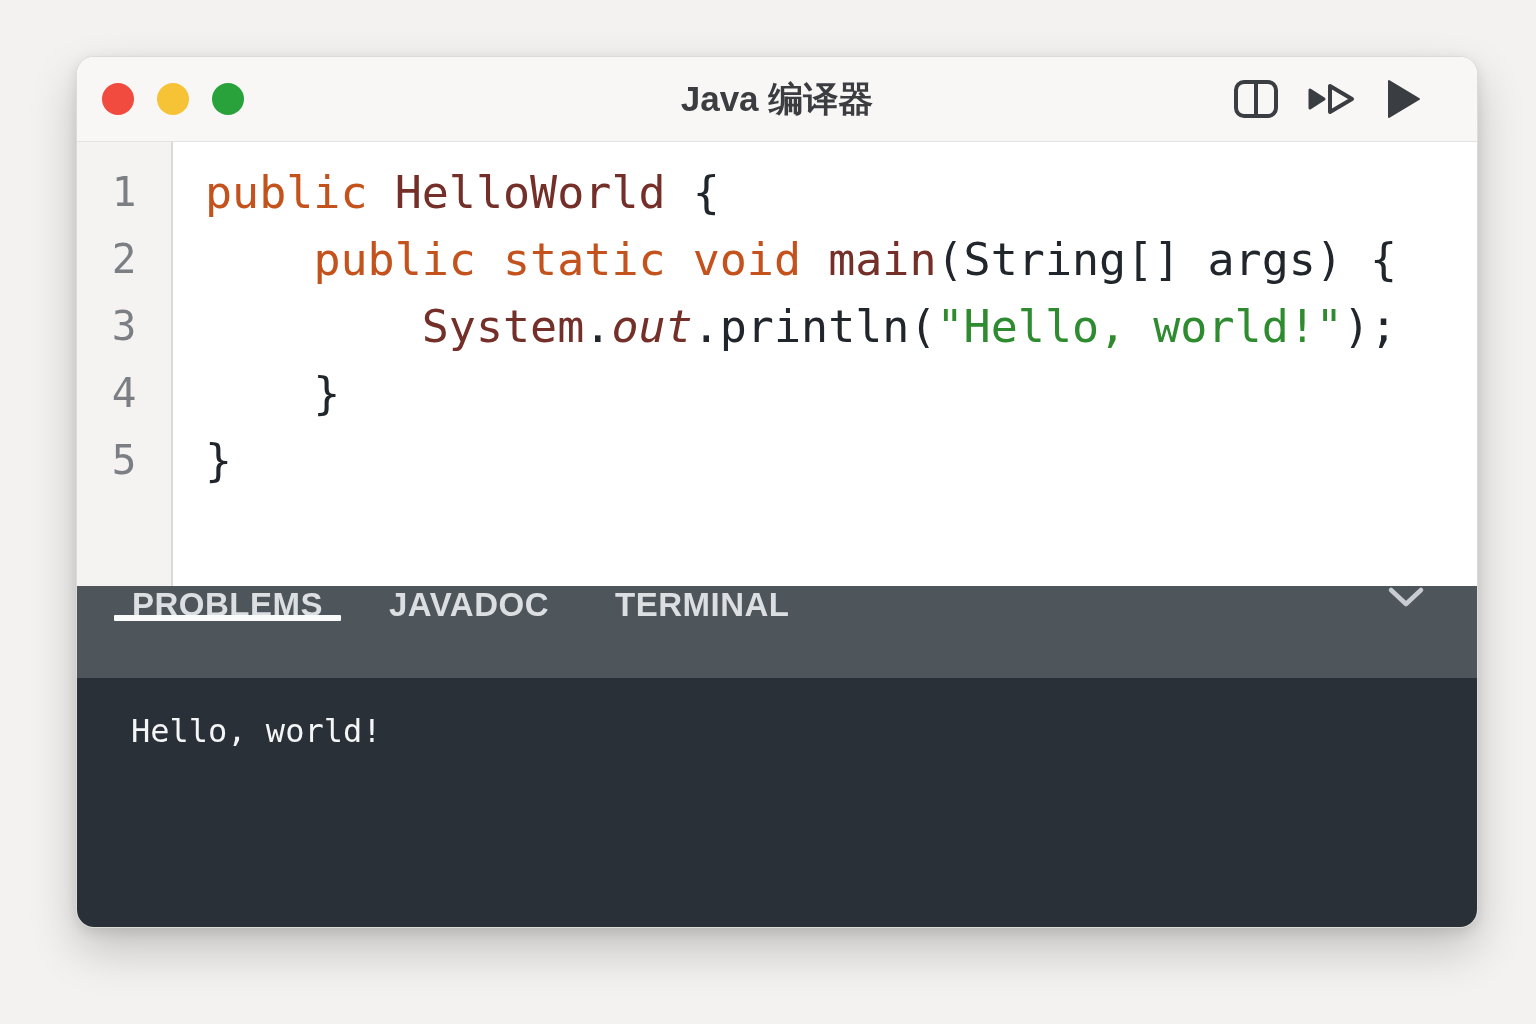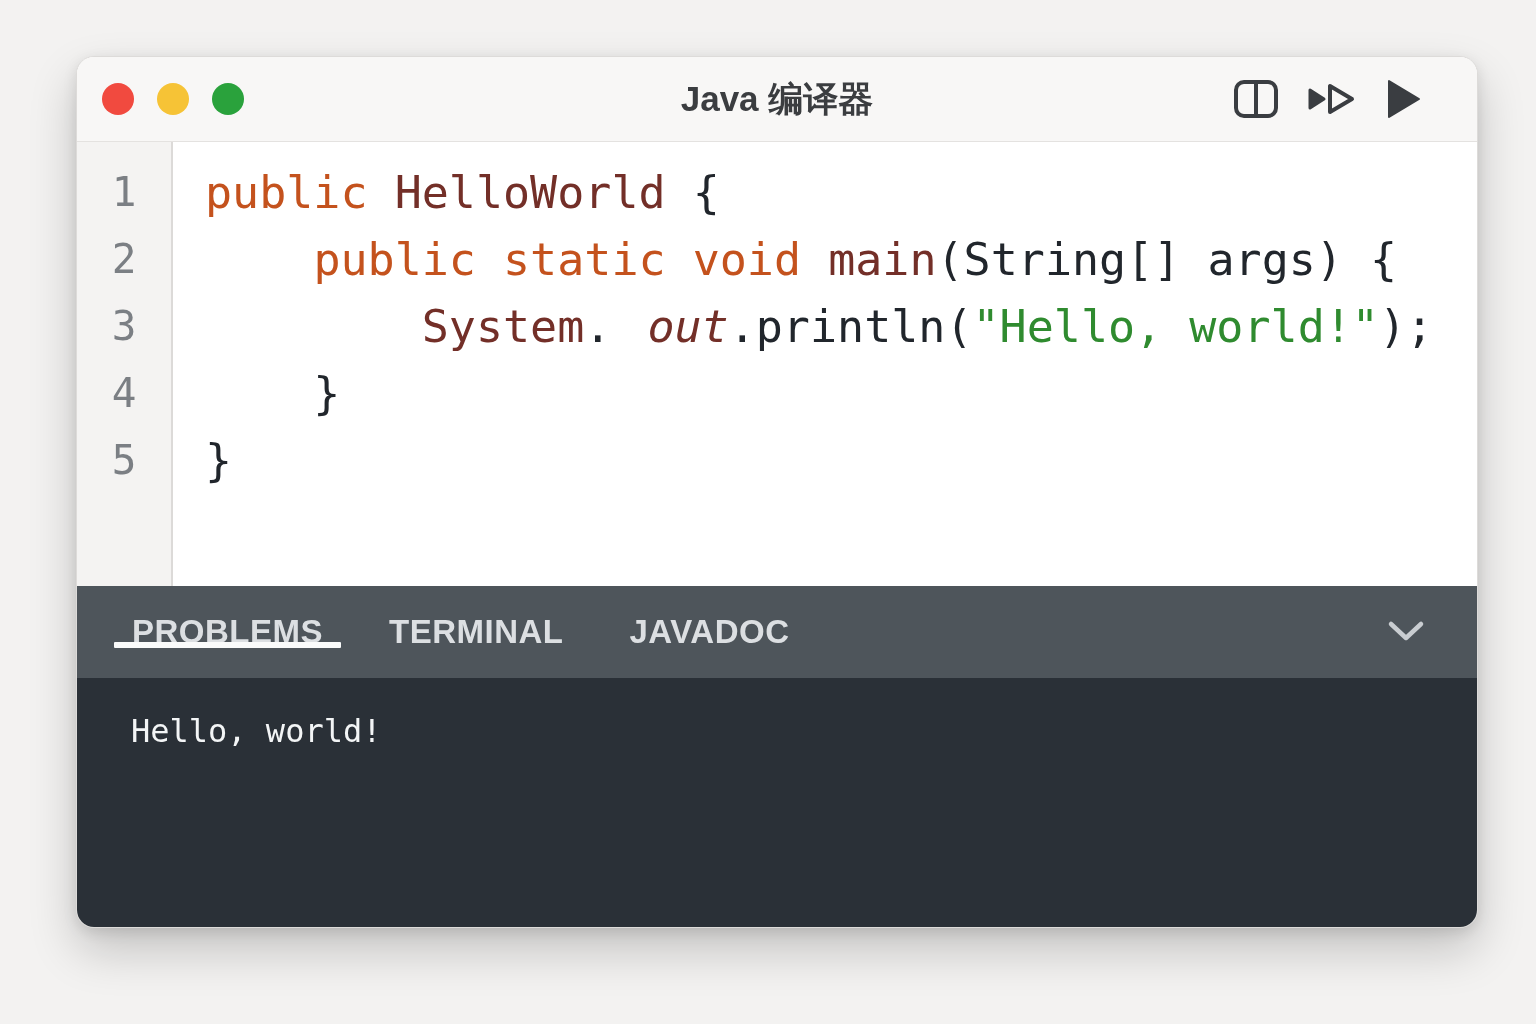--- a/index.html
+++ b/index.html
@@ -86,31 +86,31 @@
     flex: 1;
     padding: 17px 0 2px 32px;
     font-family: "DejaVu Sans Mono", monospace;
     font-size: 45px;
     white-space: pre;
     cursor: text;
   }
   .code-line { height: 67px; line-height: 67px; }
   .tok-keyword { color: var(--keyword); }
   .tok-type { color: var(--type); }
-  .tok-italic-type { color: var(--type); font-style: italic; margin-left: 36px; }
+  .tok-italic-type { color: var(--type); font-style: italic; }
   .tok-plain { color: var(--plain); }
   .tok-string { color: var(--string); }
 
   
   .tabbar {
     height: 92px;
     flex: 0 0 92px;
     background: var(--tabbar_bg);
     display: flex;
-    align-items: center;
+    align-items: flex-start;
     padding-left: 37px;
     gap: 16px;
   }
   .tabs { display: flex; gap: 30px; align-items: stretch; }
   .tab {
     position: relative;
     display: flex;
     align-items: center;
     padding: 0 18px;
     font-size: 33px;
@@ -194,22 +194,22 @@
           <div class="line-number">3</div>
           <div class="line-number">4</div>
           <div class="line-number">5</div>
         </div>
       <div class="code-area"><div class="code-line"><span class="tok-keyword">public</span><span class="tok-plain"> </span><span class="tok-type">HelloWorld</span><span class="tok-plain"> {</span></div><div class="code-line"><span class="tok-plain">    </span><span class="tok-keyword">public</span><span class="tok-plain"> </span><span class="tok-keyword">static</span><span class="tok-plain"> </span><span class="tok-keyword">void</span><span class="tok-plain"> </span><span class="tok-type">main</span><span class="tok-plain">(String[] args) {</span></div><div class="code-line"><span class="tok-plain">        </span><span class="tok-type">System</span><span class="tok-plain">.</span><span class="tok-italic-type">out</span><span class="tok-plain">.println(</span><span class="tok-string">"Hello, world!"</span><span class="tok-plain">);</span></div><div class="code-line"><span class="tok-plain">    }</span></div><div class="code-line"><span class="tok-plain">}</span></div></div>
     </div>
 
     <div class="tabbar">
       <div class="tabs">
           <div class="tab active">PROBLEMS</div>
+          <div class="tab">JAVADOC</div>
           <div class="tab">TERMINAL</div>
-          <div class="tab">JAVADOC</div>
         </div>
       <div class="chevron-wrap">
         <span style="display:flex">
           <svg width="38" height="24" viewBox="0 0 38 24">
             <polyline points="4,4 19,18 34,4" fill="none" stroke="#c9cdd1" stroke-width="4.5" stroke-linecap="round" stroke-linejoin="round"></polyline>
           </svg>
         </span>
       </div>
     </div>
 

